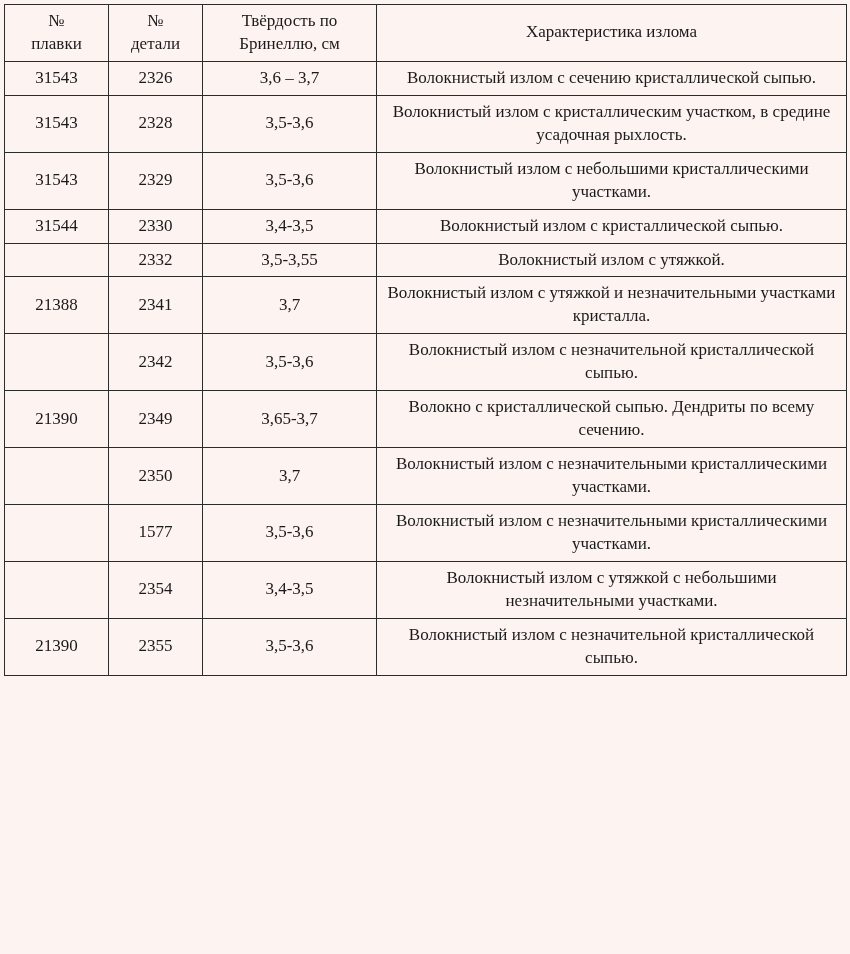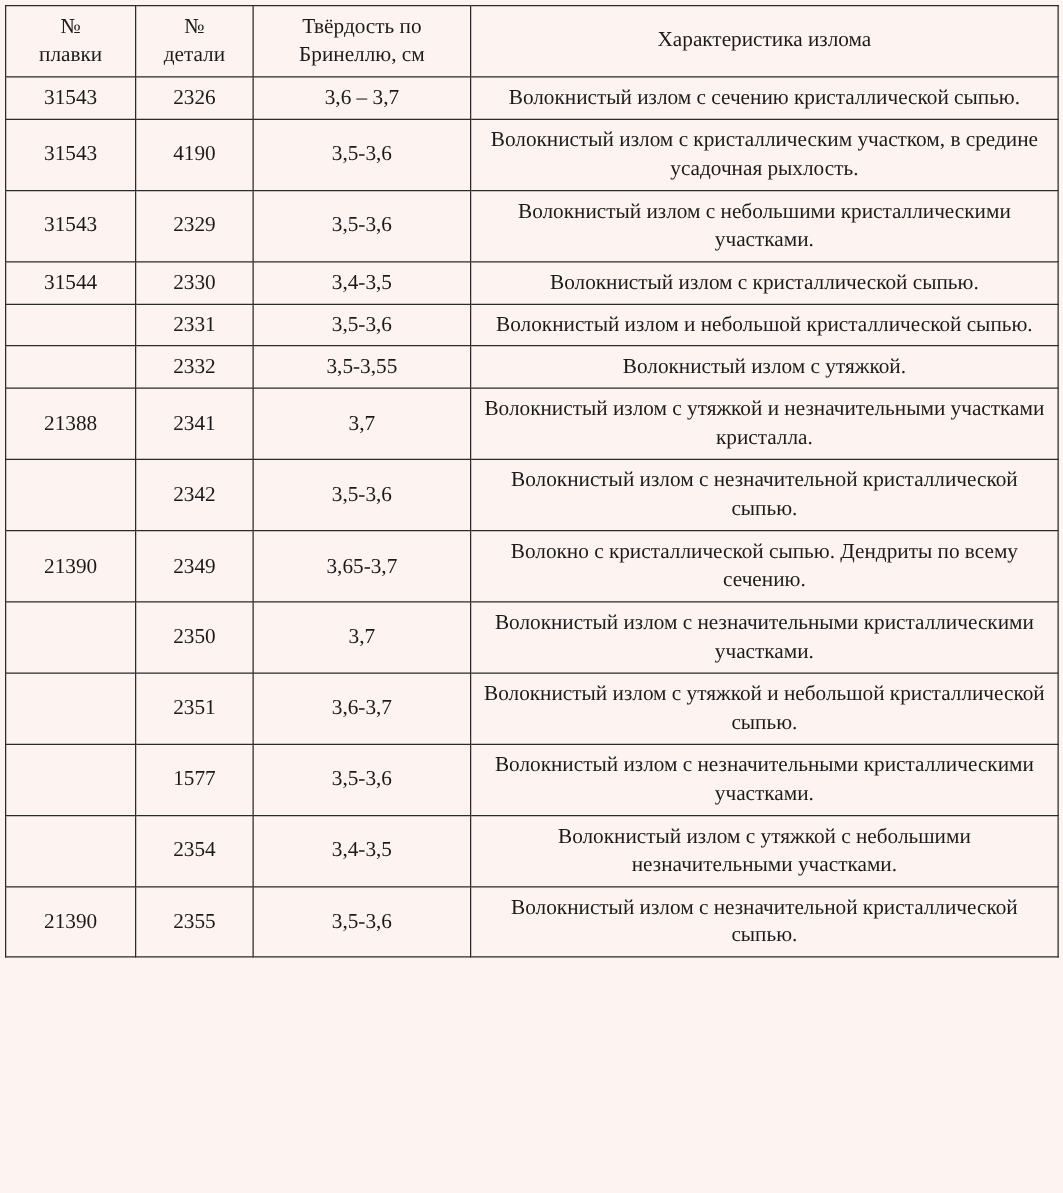--- a/index.html
+++ b/index.html
@@ -86,41 +86,35 @@
     </thead>
     <tbody>
       <tr>
         <td class="col-heat">31543</td>
         <td class="col-part">2326</td>
         <td class="col-hardness">3,6 – 3,7</td>
         <td class="col-desc">Волокнистый излом с сечению кристаллической сыпью.</td>
       </tr>
       <tr>
         <td class="col-heat">31543</td>
-        <td class="col-part">4190</td>
+        <td class="col-part">2328</td>
         <td class="col-hardness">3,5-3,6</td>
         <td class="col-desc">Волокнистый излом с кристаллическим участком, в средине усадочная рыхлость.</td>
       </tr>
       <tr>
         <td class="col-heat">31543</td>
         <td class="col-part">2329</td>
         <td class="col-hardness">3,5-3,6</td>
         <td class="col-desc">Волокнистый излом с небольшими кристаллическими участками.</td>
       </tr>
       <tr>
         <td class="col-heat">31544</td>
         <td class="col-part">2330</td>
         <td class="col-hardness">3,4-3,5</td>
         <td class="col-desc">Волокнистый излом с кристаллической сыпью.</td>
-      </tr>
-      <tr>
-        <td class="col-heat"></td>
-        <td class="col-part">2331</td>
-        <td class="col-hardness">3,5-3,6</td>
-        <td class="col-desc">Волокнистый излом и небольшой кристаллической сыпью.</td>
       </tr>
       <tr>
         <td class="col-heat"></td>
         <td class="col-part">2332</td>
         <td class="col-hardness">3,5-3,55</td>
         <td class="col-desc">Волокнистый излом с утяжкой.</td>
       </tr>
       <tr>
         <td class="col-heat">21388</td>
         <td class="col-part">2341</td>
@@ -140,26 +134,20 @@
         <td class="col-desc">Волокно с кристаллической сыпью. Дендриты по всему сечению.</td>
       </tr>
       <tr>
         <td class="col-heat"></td>
         <td class="col-part">2350</td>
         <td class="col-hardness">3,7</td>
         <td class="col-desc">Волокнистый излом с незначительными кристаллическими участками.</td>
       </tr>
       <tr>
         <td class="col-heat"></td>
-        <td class="col-part">2351</td>
-        <td class="col-hardness">3,6-3,7</td>
-        <td class="col-desc">Волокнистый излом с утяжкой и небольшой кристаллической сыпью.</td>
-      </tr>
-      <tr>
-        <td class="col-heat"></td>
         <td class="col-part">1577</td>
         <td class="col-hardness">3,5-3,6</td>
         <td class="col-desc">Волокнистый излом с незначительными кристаллическими участками.</td>
       </tr>
       <tr>
         <td class="col-heat"></td>
         <td class="col-part">2354</td>
         <td class="col-hardness">3,4-3,5</td>
         <td class="col-desc">Волокнистый излом с утяжкой с небольшими незначительными участками.</td>
       </tr>

